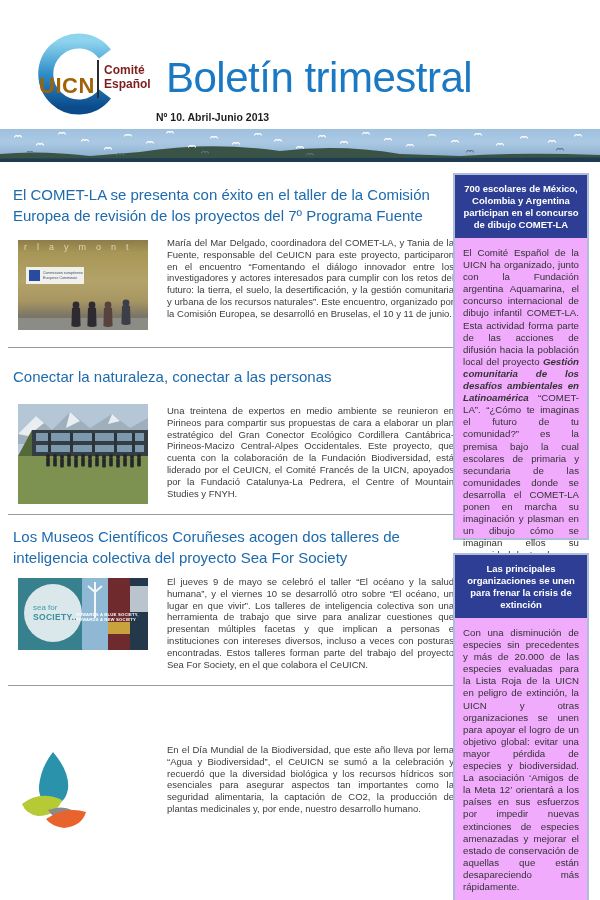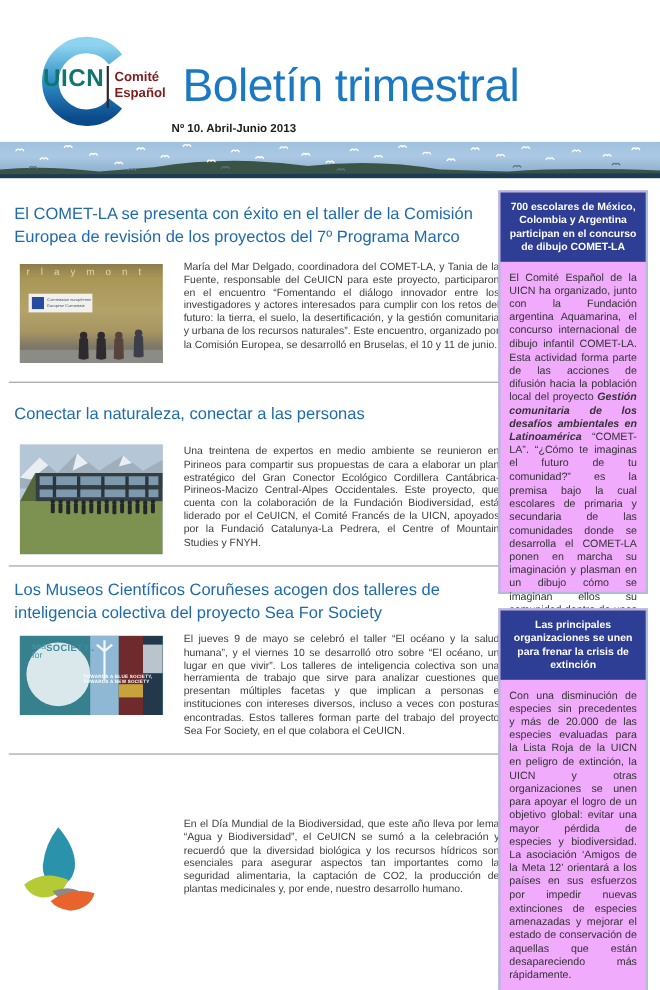--- a/index.html
+++ b/index.html
@@ -3,21 +3,21 @@
 <meta charset="utf-8">
 <style>
   html,body{margin:0;padding:0;background:#fff;}
   .page{
     position:relative;width:600px;height:900px;background:#ffffff;overflow:hidden;
     font-family:"Liberation Sans",sans-serif;color:#333;
   }
   
   .logo{position:absolute;left:33px;top:28px;width:155px;height:92px;}
   .logo svg{position:absolute;left:0;top:0;}
-  .logo-acronym{position:absolute;left:6px;top:30px;font-size:22px;font-weight:bold;color:#0f766e;letter-spacing:0.5px;}
+  .logo-acronym{position:absolute;left:6px;top:45px;font-size:22px;font-weight:bold;color:#a16207;letter-spacing:0.5px;}
   .logo-divider{position:absolute;left:64px;top:32px;width:2px;height:38px;background:#2b2b2b;}
   .logo-org{position:absolute;left:71px;top:35px;font-size:12px;font-weight:bold;color:#7f1d1d;line-height:14px;}
   .nl-title{position:absolute;left:166px;top:54px;margin:0;font-size:42px;font-weight:normal;letter-spacing:-0.5px;color:#1b79c4;}
   .issue{position:absolute;left:156px;top:111px;font-size:10.5px;font-weight:bold;color:#1f1f1f;}
   
   .banner{position:absolute;left:0;top:129px;width:600px;height:33px;
     background:linear-gradient(180deg,#9fc0de 0%,#abc9e4 40%,#97b8d5 70%,#7fa4c3 100%);}
   .banner svg{display:block;}
   
   .headline{position:absolute;left:13px;width:442px;margin:0;font-size:15px;line-height:20.5px;font-weight:normal;color:#1d6aad;}
@@ -29,21 +29,21 @@
   .ph1-letters{position:absolute;left:6px;top:2px;width:120px;font-size:9px;color:#ded5b0;letter-spacing:10px;white-space:nowrap;}
   .ph1-sign{position:absolute;left:8px;top:27px;width:58px;height:17px;background:#f2f0ea;display:flex;align-items:center;}
   .ph1-flag{width:11px;height:11px;background:#274b9e;margin:0 3px;position:relative;flex:0 0 auto;}
   .ph1-signtext{font-size:3.6px;line-height:4.4px;color:#35507c;}
   .ph1-people{position:absolute;left:0;bottom:0;width:130px;height:46px;}
   
   .ph2{top:404px;height:100px;background:#b9c9d8;}
   
   .ph3{top:578px;height:72px;background:#2f7f92;}
   .ph3-circle{position:absolute;left:6px;top:6px;width:58px;height:58px;border-radius:50%;
-    background:rgba(255,255,255,0.82);display:flex;justify-content:center;padding-left:9px;box-sizing:border-box;}
+    background:rgba(255,255,255,0.82);display:flex;flex-direction:column;justify-content:center;padding-left:9px;box-sizing:border-box;}
   .ph3-l1{font-size:8px;color:#4a9aa8;line-height:8px;}
   .ph3-l2{font-size:8.5px;color:#3d8d9c;font-weight:bold;line-height:10px;letter-spacing:0.3px;}
   .ph3-caption{position:absolute;left:58px;top:34px;width:70px;font-size:4.2px;line-height:5.2px;color:#fff;font-weight:bold;letter-spacing:0.2px;}
   
   .bio-logo{position:absolute;left:20px;top:750px;width:140px;height:85px;}
   
   .side-box{position:absolute;left:453px;width:136px;border:2px solid #aebdd8;background:#f0abfc;box-sizing:border-box;}
   .side-box1{top:173px;height:367px;}
   .side-box2{top:553px;height:391px;}
   .side-head{background:#2d3e94;color:#ffffff;font-size:9.5px;font-weight:bold;line-height:12px;text-align:center;padding:8px 6px 7px;}
@@ -114,21 +114,21 @@
         <use href="#birdd" x="30" y="24"></use>
           <use href="#birdd" x="120" y="26"></use>
           <use href="#birdd" x="205" y="24"></use>
         <use href="#birdd" x="310" y="26"></use>
           <use href="#birdd" x="470" y="23"></use>
           <use href="#birdd" x="560" y="21"></use>
       </g>
     </svg>
   </div>
 
-  <h2 class="headline" style="top:185px">El COMET-LA se presenta con éxito en el taller de la Comisión Europea de revisión de los proyectos del 7º Programa Marco</h2>
+  <h2 class="headline" style="top:185px">El COMET-LA se presenta con éxito en el taller de la Comisión Europea de revisión de los proyectos del 7º Programa Fuente</h2>
   <div class="photo ph1">
     <div class="ph1-letters">rlaymont</div>
     <div class="ph1-sign">
       <span class="ph1-flag"></span>
       <span class="ph1-signtext">
         <span>Commission européenne</span><br>
         <span>Europese Commissie</span>
       </span>
     </div>
     <svg class="ph1-people" width="130" height="46" viewBox="0 0 130 46">

